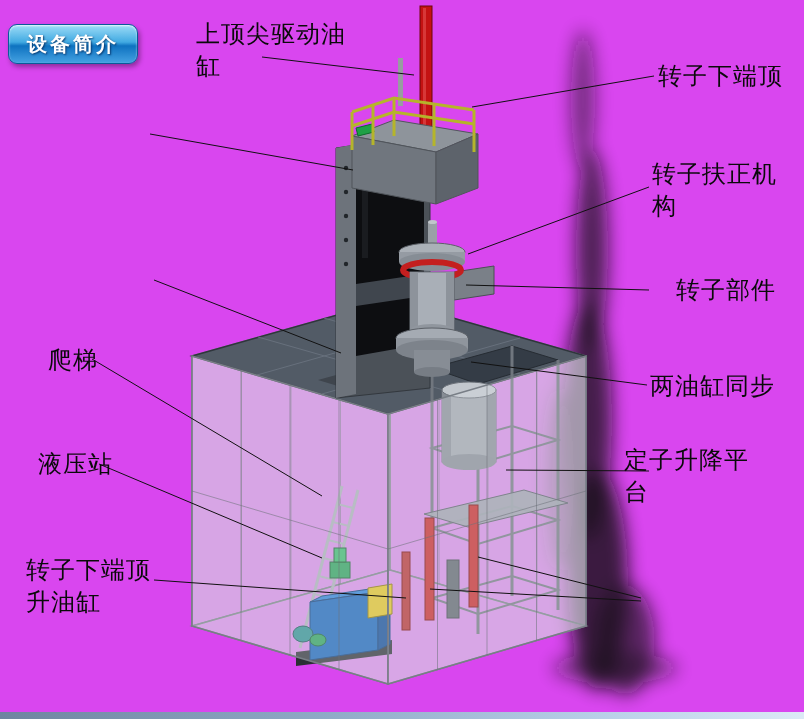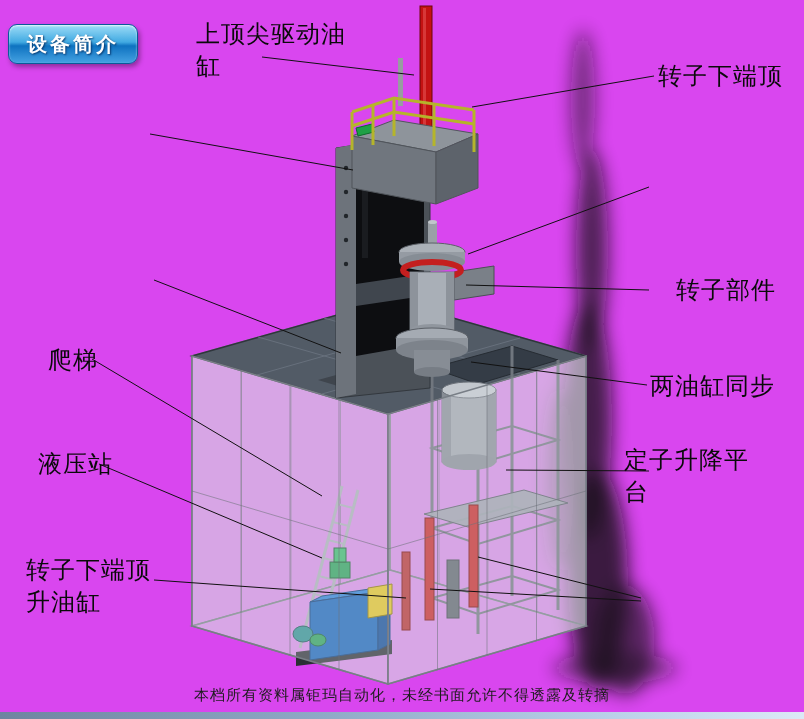--- a/index.html
+++ b/index.html
@@ -225,25 +225,26 @@
     </g>
   </svg>
 
   <div class="badge">
     <span>设备简介</span>
   </div>
 
   <div class="callout" style="left:196px;top:20px;">上顶尖驱动油
 缸</div>
   <div class="callout" style="left:658px;top:62px;">转子下端顶</div>
+  <div class="callout" style="left:652px;top:160px;">转子扶正机
+构</div>
   <div class="callout" style="left:652px;top:276px;margin-left:24px;">转子部件</div>
   <div class="callout" style="left:48px;top:346px;">爬梯</div>
   <div class="callout" style="left:650px;top:372px;">两油缸同步</div>
   <div class="callout" style="left:38px;top:450px;">液压站</div>
   <div class="callout" style="left:624px;top:446px;">定子升降平
 台</div>
   <div class="callout" style="left:26px;top:556px;">转子下端顶
 升油缸</div>
 
-  <div class="footer">本档所有资料属钜玛自动化，未经书面允许不得透露及转摘</div>
 
   <div class="bottom-strip"></div>
 </div>
 
 </body></html>

